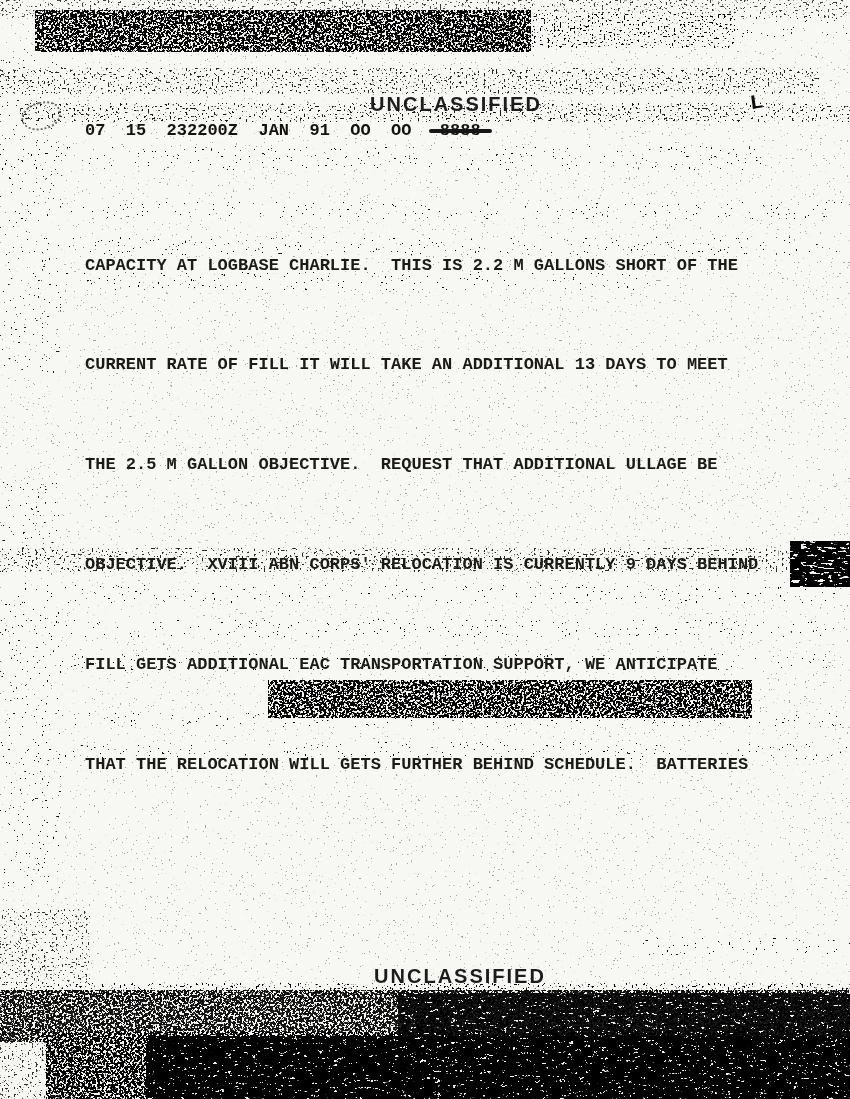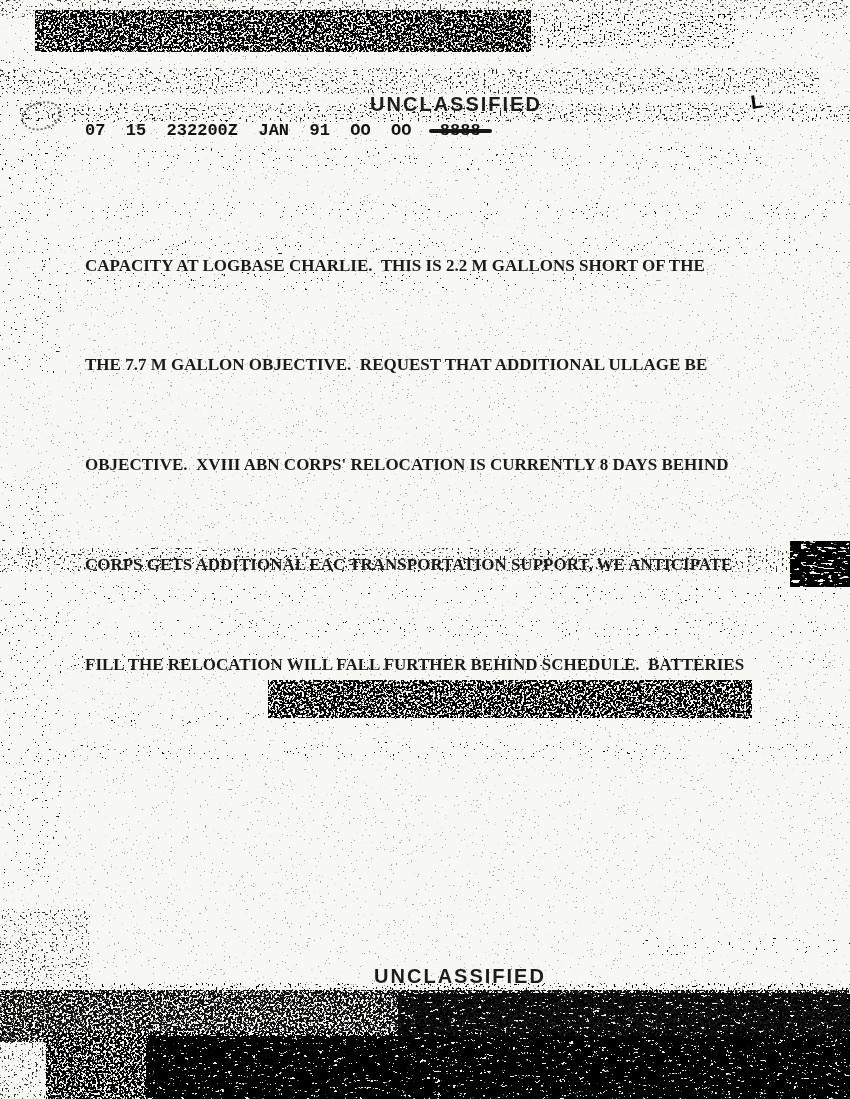--- a/index.html
+++ b/index.html
@@ -26,21 +26,21 @@
   .strike::after{
     content:"";position:absolute;left:-3px;right:-3px;top:8px;height:3.5px;
     background:#161616;border-radius:2px;
   }
 
   .doc-body{
     position:absolute;left:85px;top:182px;width:720px;
     font-weight:700;font-size:17px;line-height:33.3px;
     color:#1b1a16;white-space:pre;
   }
-  .doc-line{height:33.3px;font-family:Liberation Serif, serif;}
+  .doc-line{height:33.3px;}
 
   .margin-circle{
     position:absolute;left:21px;top:102px;width:36px;height:24px;
     border:2px dotted #4b4b48;border-radius:55% 45% 50% 50%;
     transform:rotate(-12deg);opacity:.8;
   }
   .tick-mark{
     position:absolute;left:752px;top:95px;width:7px;height:11px;
     border-left:3px solid #0b0b0b;border-bottom:2px solid #0b0b0b;
     transform:rotate(-8deg);
@@ -111,24 +111,25 @@
   <div class="margin-circle"></div>
 
   <div class="tick-mark"></div>
 
   <div class="stamp stamp-top">UNCLASSIFIED</div>
 
   <div class="header-line"><span>07  15  232200Z  JAN  91  OO  OO  </span><span class="strike">8888</span></div>
 
   <div class="doc-body">
     <div class="doc-line">CAPACITY AT LOGBASE CHARLIE.  THIS IS 2.2 M GALLONS SHORT OF THE</div>
-    <div class="doc-line">THE 7.7 M GALLON OBJECTIVE.  REQUEST THAT ADDITIONAL ULLAGE BE</div>
-    <div class="doc-line">OBJECTIVE.  XVIII ABN CORPS' RELOCATION IS CURRENTLY 8 DAYS BEHIND</div>
-    <div class="doc-line">CORPS GETS ADDITIONAL EAC TRANSPORTATION SUPPORT, WE ANTICIPATE</div>
-    <div class="doc-line">FILL THE RELOCATION WILL FALL FURTHER BEHIND SCHEDULE.  BATTERIES</div>
+    <div class="doc-line">CURRENT RATE OF FILL IT WILL TAKE AN ADDITIONAL 13 DAYS TO MEET</div>
+    <div class="doc-line">THE 2.5 M GALLON OBJECTIVE.  REQUEST THAT ADDITIONAL ULLAGE BE</div>
+    <div class="doc-line">OBJECTIVE.  XVIII ABN CORPS' RELOCATION IS CURRENTLY 9 DAYS BEHIND</div>
+    <div class="doc-line">FILL GETS ADDITIONAL EAC TRANSPORTATION SUPPORT, WE ANTICIPATE</div>
+    <div class="doc-line">THAT THE RELOCATION WILL GETS FURTHER BEHIND SCHEDULE.  BATTERIES</div>
     
     
     
     
     
     
     
     
 
     

